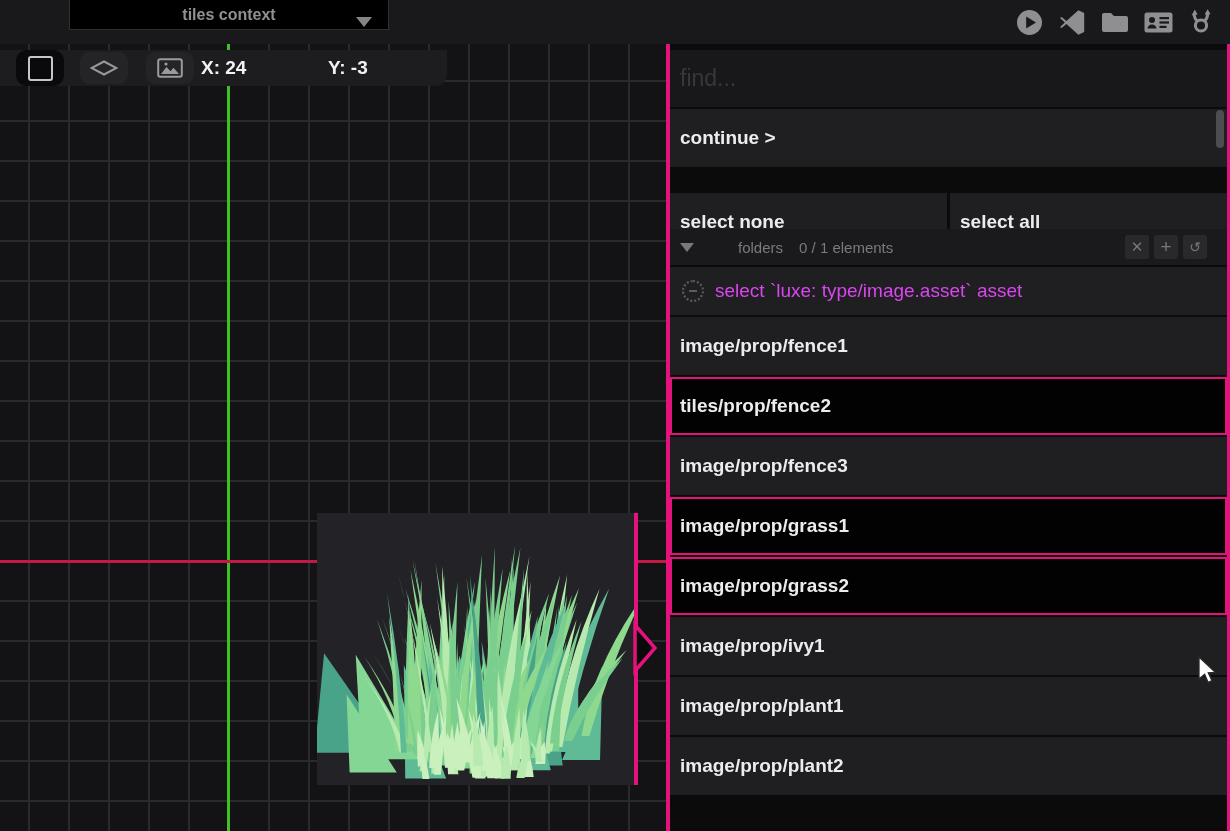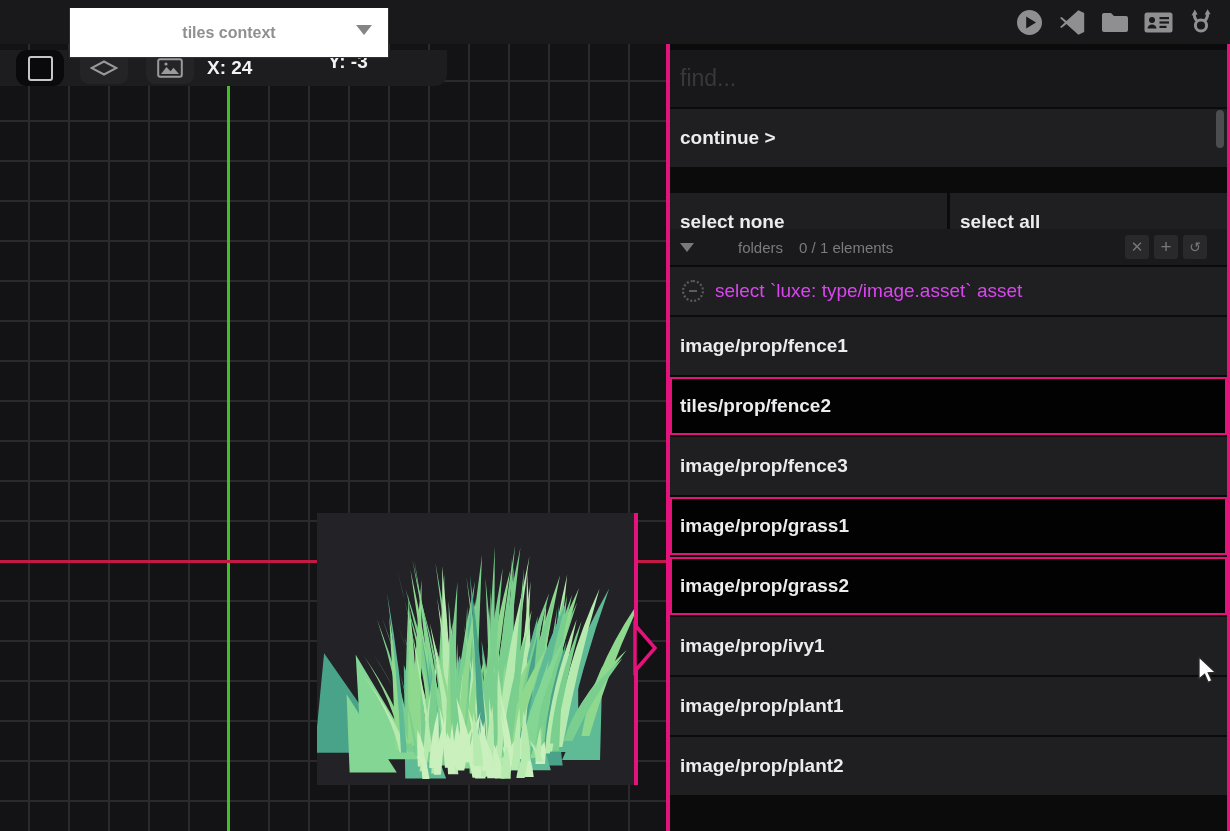--- a/index.html
+++ b/index.html
@@ -13,39 +13,39 @@
     background-image:
       linear-gradient(#2a2a2c 2px, transparent 2px),
       linear-gradient(90deg,#2a2a2c 2px, transparent 2px);
     background-size:40px 40px, 40px 40px;
     background-position:0 36px, 28px 0;}
   .axis-v{position:absolute;left:227px;top:0;width:3px;height:787px;background:#3fc024;}
   .axis-h{position:absolute;left:0;top:516px;width:666px;height:3px;background:#c21a45;}
 
   
   .topbar{position:absolute;left:0;top:0;width:1230px;height:44px;background:#19191b;}
-  .ctx-dropdown{position:absolute;left:69px;top:0;width:320px;height:50px;
-    background:#ffffff;border:1px solid #303032;border-top:none;box-sizing:border-box;
-    display:flex;align-items:center;justify-content:center;margin-top:8px;}
+  .ctx-dropdown{position:absolute;left:69px;top:0;width:320px;height:30px;
+    background:#000000;border:1px solid #303032;border-top:none;box-sizing:border-box;
+    display:flex;align-items:center;justify-content:center;}
   .ctx-label{color:#909092;font-size:16px;font-weight:bold;}
   .ctx-caret{position:absolute;right:16px;top:17px;width:0;height:0;
     border-left:8px solid transparent;border-right:8px solid transparent;border-top:10px solid #858588;}
   .top-icons{position:absolute;right:14px;top:0;height:44px;display:flex;align-items:center;gap:13px;}
   .top-icons .icon-btn{width:30px;height:30px;display:flex;align-items:center;justify-content:center;cursor:pointer;}
 
   
   .toolbar{position:absolute;left:0;top:50px;width:447px;height:36px;background:#1d1d1f;
     border-radius:0 0 12px 0;display:flex;align-items:center;}
   .tool-btn{height:32px;border-radius:9px;display:flex;align-items:center;justify-content:center;cursor:pointer;}
   .tool-btn.sel{background:#0a0a0c;width:48px;height:36px;border-radius:11px;}
   .tool-btn.plain{background:#242427;width:48px;}
   .sq-glyph{width:21px;height:21px;border:2.5px solid #c6c6c8;border-radius:3px;}
   .tb-1{margin-left:16px;} .tb-2{margin-left:16px;} .tb-3{margin-left:18px;width:46px;}
   .coord{color:#f2f2f2;font-weight:bold;font-size:19px;}
-  .coord.x{position:absolute;left:207px;top:7px;} .coord.y{position:absolute;left:328px;top:1px;}
+  .coord.x{position:absolute;left:201px;top:7px;} .coord.y{position:absolute;left:328px;top:7px;}
 
   
   .preview{position:absolute;left:317px;top:513px;width:318px;height:272px;background:#232227;overflow:hidden;}
   .preview-edge{position:absolute;left:634px;top:513px;width:4px;height:272px;background:#e4127b;}
   .preview-chevron{position:absolute;left:635px;top:621px;width:26px;height:54px;overflow:visible;}
 
   
   .panel{position:absolute;left:666px;top:44px;width:564px;height:787px;background:#0b0b0c;overflow:hidden;}
   .panel-strip-left{position:absolute;left:0;top:0;width:4px;height:787px;background:#e4127b;z-index:5;}
   .panel-strip-right{position:absolute;right:0;top:0;width:3px;height:787px;background:#e4127b;z-index:5;}

